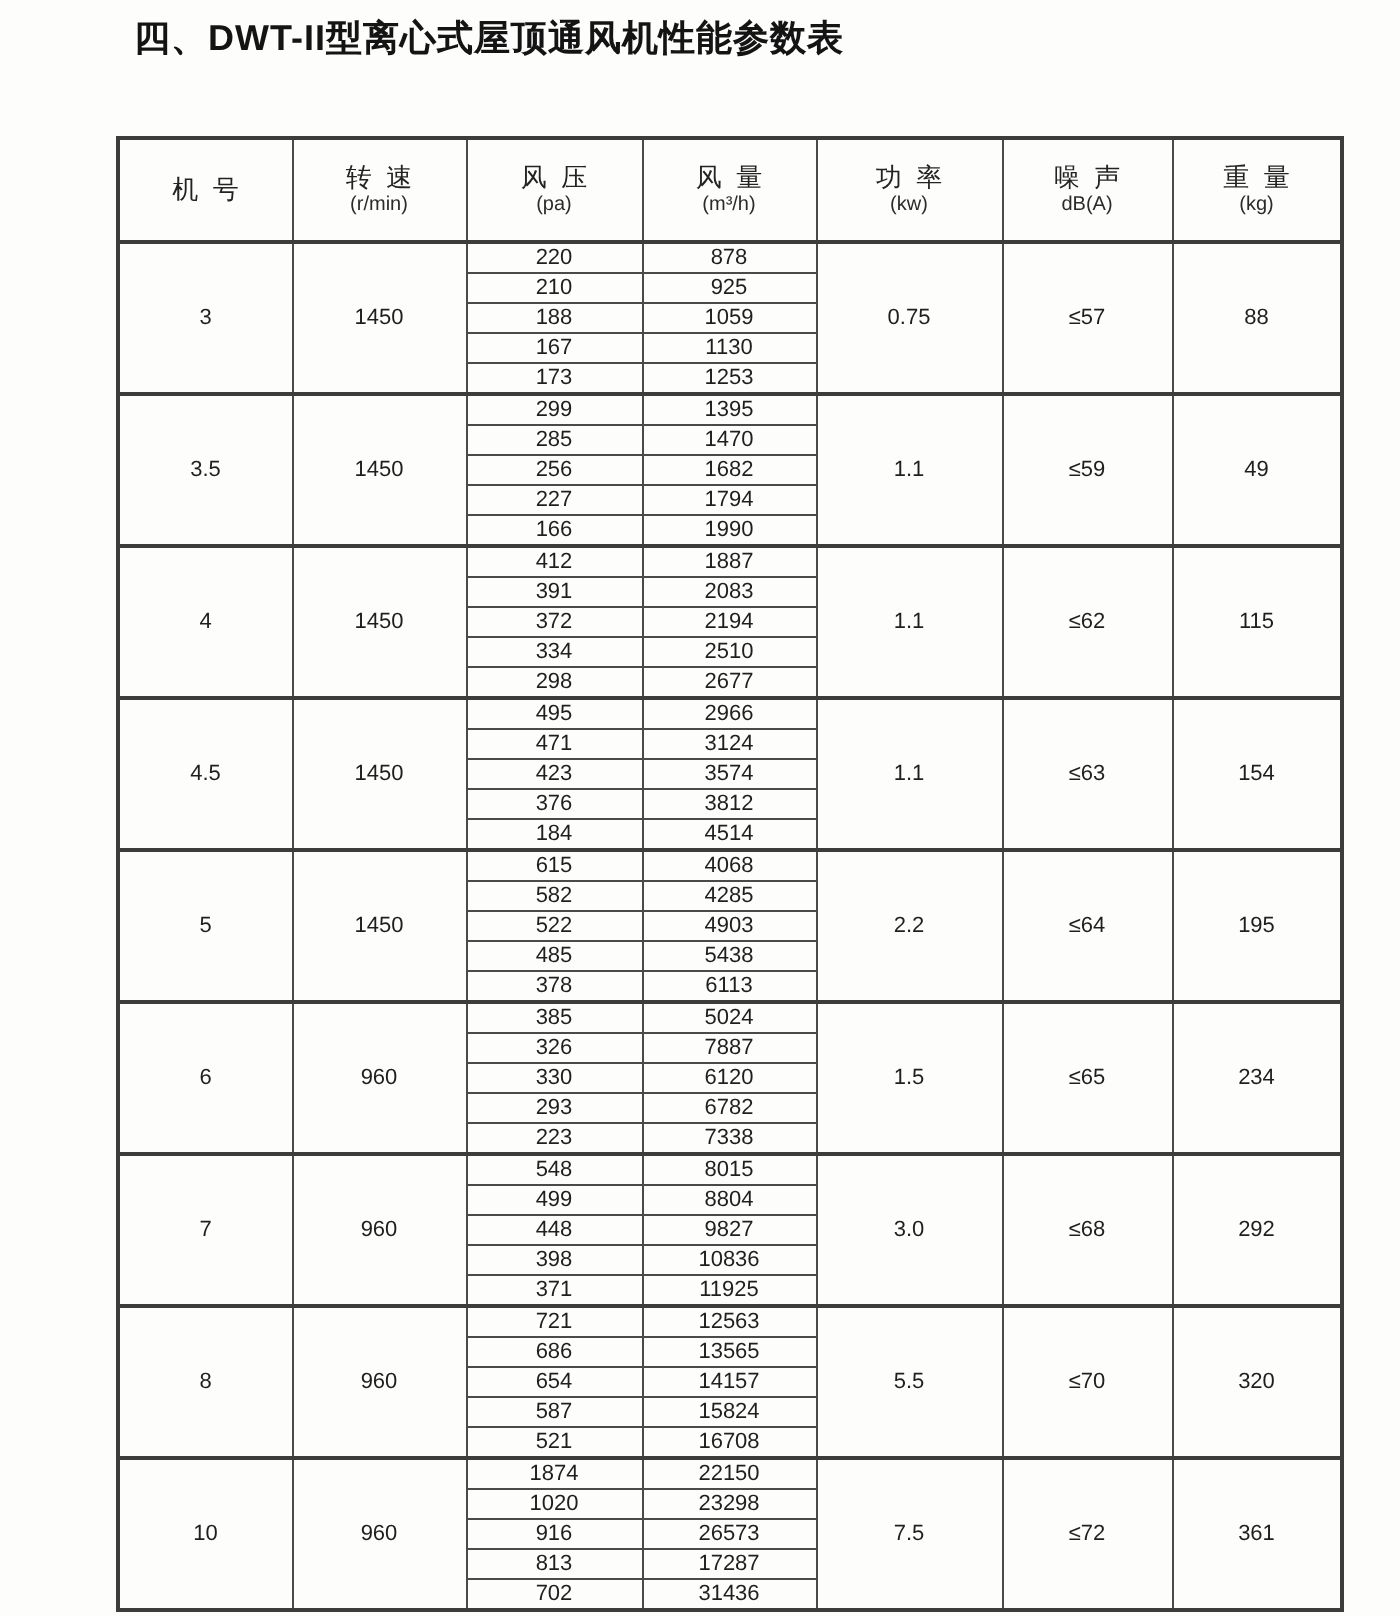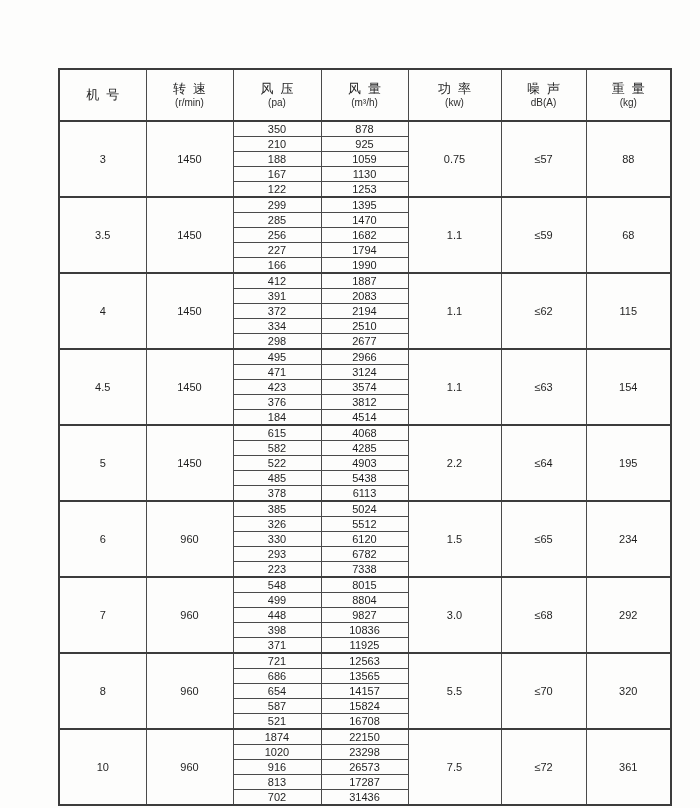--- a/index.html
+++ b/index.html
@@ -69,20 +69,21 @@
   }
   table.perf tr.block-start td {
     border-top: 2px solid #3c3c3c;
   }
 </style>
 </head>
 <body>
 
 <div class="page">
 
+  <div class="title">四、DWT-II型离心式屋顶通风机性能参数表</div>
 
   <div class="tbl-wrap">
     <table class="perf">
       <colgroup>
         <col style="width:87px">
           <col style="width:87px">
           <col style="width:88px">
         <col style="width:87px">
           <col style="width:93px">
           <col style="width:85px">
@@ -117,50 +118,50 @@
           <th>
             <span class="hdr-cn">重  量</span>
               <span class="hdr-sub">(kg)</span>
           </th>
         </tr>
       </thead>
       <tbody>
           <tr class="block-start">
             <td rowspan="5">3</td>
             <td rowspan="5">1450</td>
-            <td>350</td>
+            <td>220</td>
             <td>878</td>
             <td rowspan="5">0.75</td>
             <td rowspan="5">≤57</td>
             <td rowspan="5">88</td>
           </tr>
           <tr>
             <td>210</td>
             <td>925</td>
           </tr>
           <tr>
             <td>188</td>
             <td>1059</td>
           </tr>
           <tr>
             <td>167</td>
             <td>1130</td>
           </tr>
           <tr>
-            <td>122</td>
+            <td>173</td>
             <td>1253</td>
           </tr>
           <tr class="block-start">
             <td rowspan="5">3.5</td>
             <td rowspan="5">1450</td>
             <td>299</td>
             <td>1395</td>
             <td rowspan="5">1.1</td>
             <td rowspan="5">≤59</td>
-            <td rowspan="5">68</td>
+            <td rowspan="5">49</td>
           </tr>
           <tr>
             <td>285</td>
             <td>1470</td>
           </tr>
           <tr>
             <td>256</td>
             <td>1682</td>
           </tr>
           <tr>
@@ -250,21 +251,21 @@
             <td rowspan="5">6</td>
             <td rowspan="5">960</td>
             <td>385</td>
             <td>5024</td>
             <td rowspan="5">1.5</td>
             <td rowspan="5">≤65</td>
             <td rowspan="5">234</td>
           </tr>
           <tr>
             <td>326</td>
-            <td>5512</td>
+            <td>7887</td>
           </tr>
           <tr>
             <td>330</td>
             <td>6120</td>
           </tr>
           <tr>
             <td>293</td>
             <td>6782</td>
           </tr>
           <tr>

